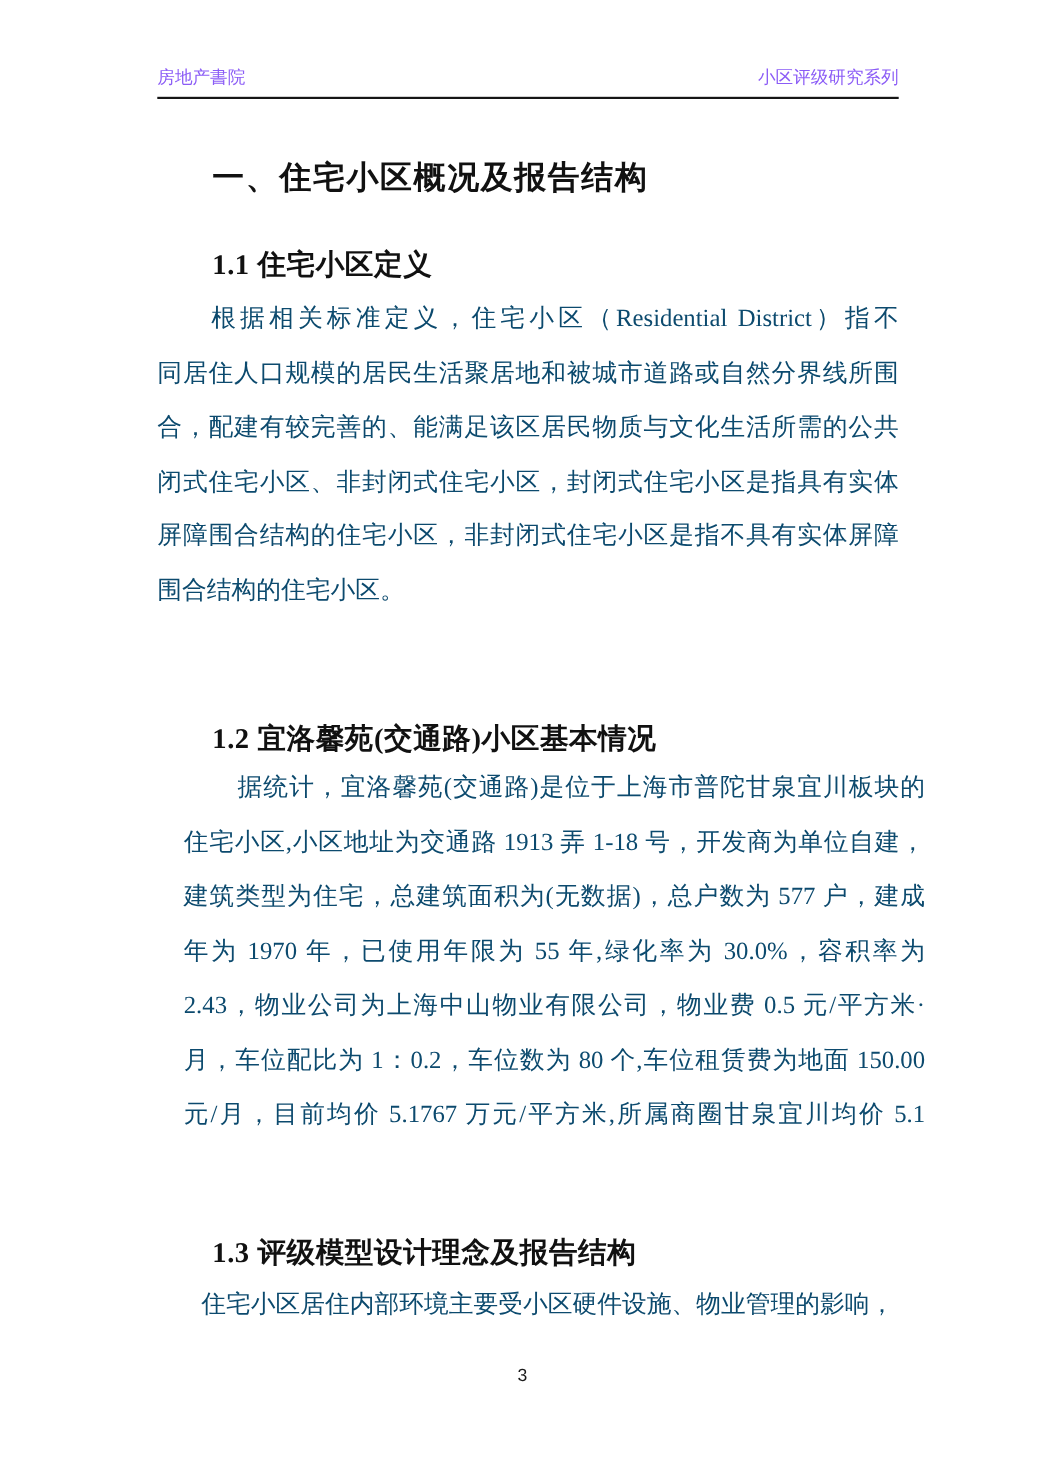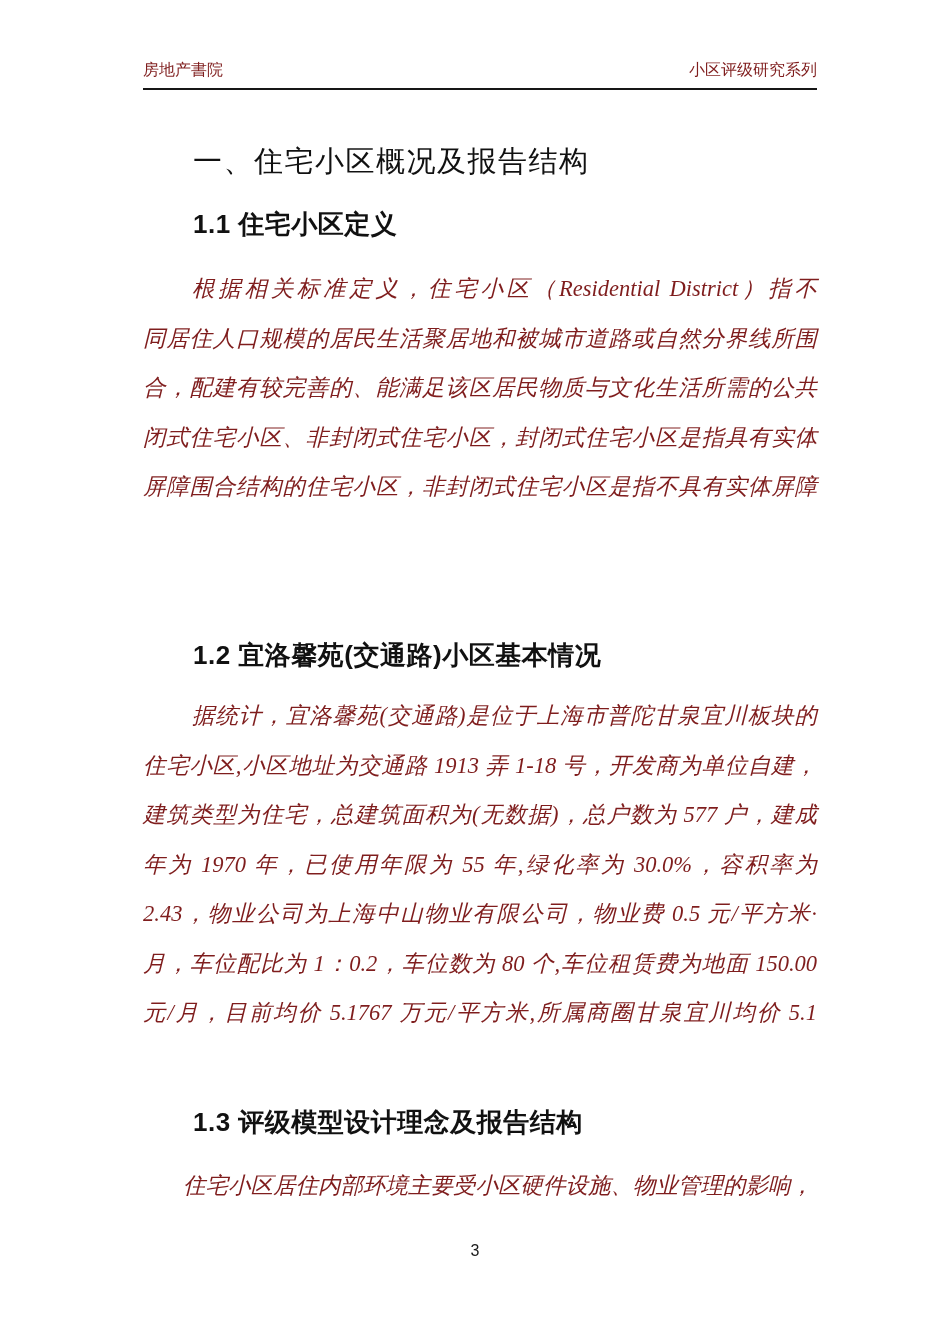--- a/index.html
+++ b/index.html
@@ -20,61 +20,61 @@
     .header {
       position: absolute;
       left: 143px;
       top: 60px;
       width: 674px;
       display: flex;
       justify-content: space-between;
       align-items: flex-end;
       font-family: "Liberation Sans", "DejaVu Sans", sans-serif;
       font-size: 16px;
-      color: #7f1d1d;
+      color: #8b5cf6;
       padding-bottom: 7px;
       border-bottom: 2.5px solid #161616;
     }
     
     .doc-title {
       position: absolute;
       left: 193px;
       top: 142px;
       font-family: "Liberation Sans", "DejaVu Sans", sans-serif;
       font-size: 29px;
-      font-weight: 400;
+      font-weight: 700;
       letter-spacing: 1.5px;
       color: #111111;
       white-space: nowrap;
     }
     .sec-heading {
       position: absolute;
       left: 193px;
-      font-family: Liberation Sans, sans-serif;
+      font-family: Liberation Serif, serif;
       font-size: 26px;
       font-weight: 700;
       letter-spacing: 0.5px;
       color: #111111;
       white-space: nowrap;
+      margin-top: 16px;
     }
     #heading-1 { top: 207px; }
     #heading-2 { top: 638px; }
     #heading-3 { top: 1105px; }
     
     .para {
       position: absolute;
       left: 143px;
       width: 674px;
       font-size: 22.5px;
       line-height: 49.5px;
-      color: #7f1d1d;
-      font-style: italic;
+      color: #0c4a6e;
     }
     #para-1 { top: 264px; }
-    #para-2 { top: 691px; }
+    #para-2 { top: 691px; margin-left: 24px; }
     #para-3 { top: 1161px; }
     .line {
       white-space: nowrap;
       text-align: justify;
       text-align-last: justify;
     }
     .line.last {
       text-align: left;
       text-align-last: left;
     }
@@ -105,20 +105,21 @@
   <div class="doc-title">一、住宅小区概况及报告结构</div>
 
   <div class="sec-heading" id="heading-1">1.1 住宅小区定义</div>
 
   <div class="para" id="para-1">
     <div class="line indent">根据相关标准定义，住宅小区（Residential District）指不</div>
     <div class="line">同居住人口规模的居民生活聚居地和被城市道路或自然分界线所围</div>
     <div class="line">合，配建有较完善的、能满足该区居民物质与文化生活所需的公共</div>
     <div class="line">闭式住宅小区、非封闭式住宅小区，封闭式住宅小区是指具有实体</div>
     <div class="line">屏障围合结构的住宅小区，非封闭式住宅小区是指不具有实体屏障</div>
+    <div class="line last">围合结构的住宅小区。</div>
   </div>
 
   <div class="sec-heading" id="heading-2">1.2 宜洛馨苑(交通路)小区基本情况</div>
 
   <div class="para" id="para-2">
     <div class="line indent">据统计，宜洛馨苑(交通路)是位于上海市普陀甘泉宜川板块的</div>
     <div class="line">住宅小区,小区地址为交通路 1913 弄 1-18 号，开发商为单位自建，</div>
     <div class="line">建筑类型为住宅，总建筑面积为(无数据)，总户数为 577 户，建成</div>
     <div class="line">年为 1970 年，已使用年限为 55 年,绿化率为 30.0%，容积率为</div>
     <div class="line">2.43，物业公司为上海中山物业有限公司，物业费 0.5 元/平方米·</div>

